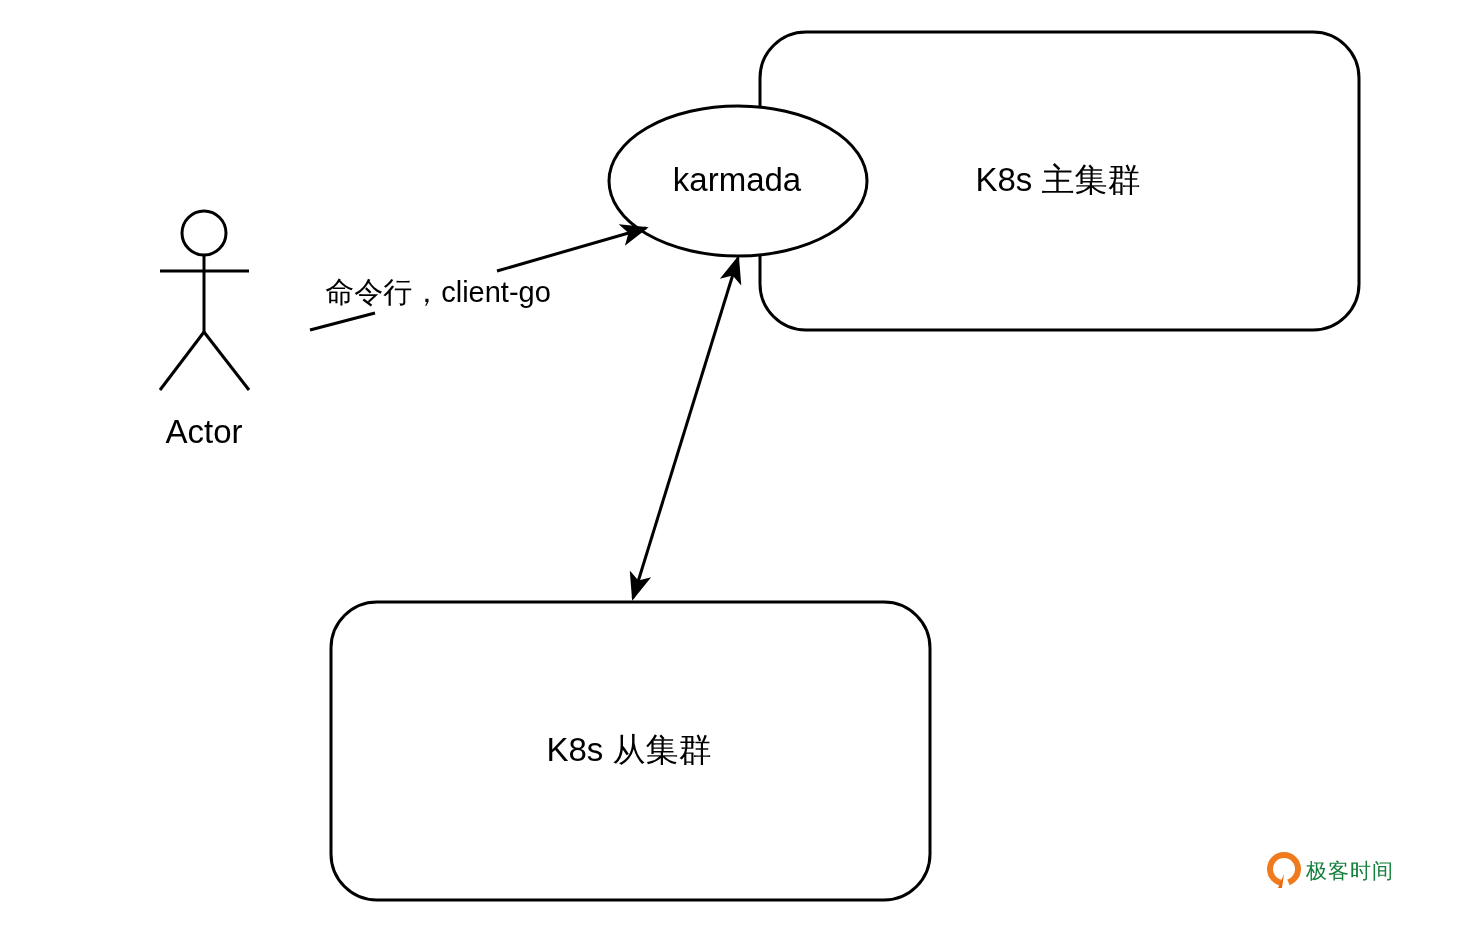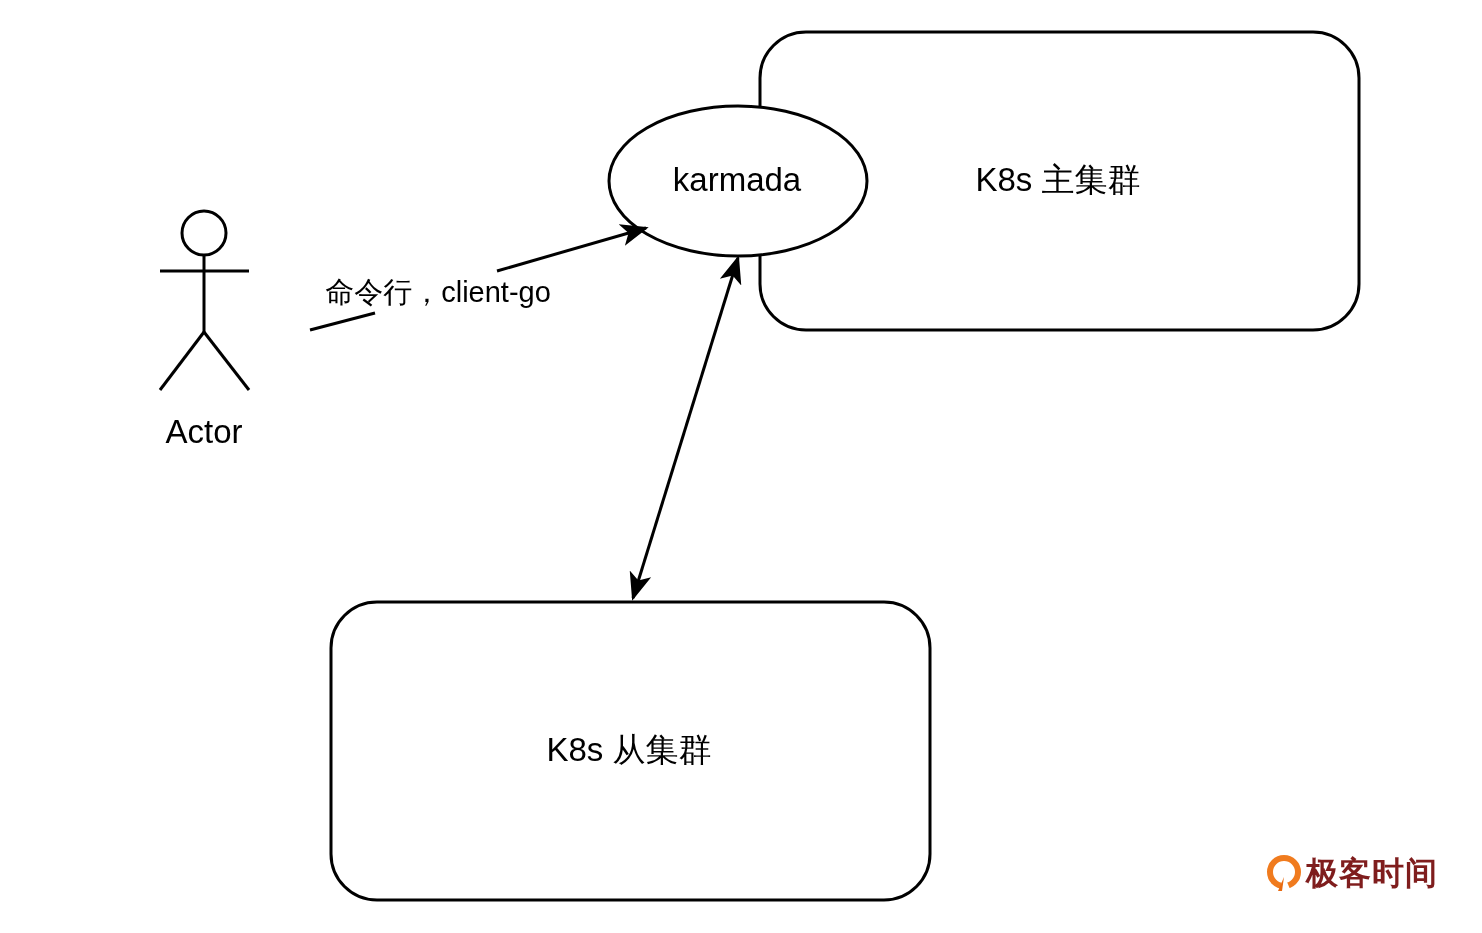--- a/index.html
+++ b/index.html
@@ -1,21 +1,21 @@
 <!DOCTYPE html>
 <html><head>
   <meta charset="utf-8">
   <style>
     html, body { margin: 0; padding: 0; background: #ffffff; }
     body { width: 1482px; height: 933px; position: relative; overflow: hidden;
            font-family: "Liberation Sans", "DejaVu Sans", sans-serif; }
     svg.diagram { position: absolute; left: 0; top: 0; }
     .lbl { font-family: "Liberation Sans", "DejaVu Sans", sans-serif; fill: #000; }
     .logo { position: absolute; left: 1266px; top: 852px; display: flex; align-items: center; gap: 4px; }
-    .logo-text { font-family: "DejaVu Sans", sans-serif; font-size: 32px; color: #7f1d1d; font-weight: bold; letter-spacing: 1px; }
+    .logo-text { font-family: "DejaVu Sans", sans-serif; font-size: 21px; color: #15803d; font-weight: normal; letter-spacing: 1px; }
   </style>
 </head>
 <body>
 
 <svg class="diagram" width="1482" height="933" viewBox="0 0 1482 933">
   <defs>
     <marker id="arrow" viewBox="0 0 10 10" refX="9" refY="5" markerWidth="8" markerHeight="8" orient="auto-start-reverse" markerUnits="userSpaceOnUse">
       <path d="M0,0 L10,5 L0,10 L2,5 Z" fill="#000"></path>
     </marker>
     <marker id="arrowL" viewBox="0 0 10 10" refX="9" refY="5" markerWidth="28" markerHeight="28" orient="auto-start-reverse" markerUnits="userSpaceOnUse">

